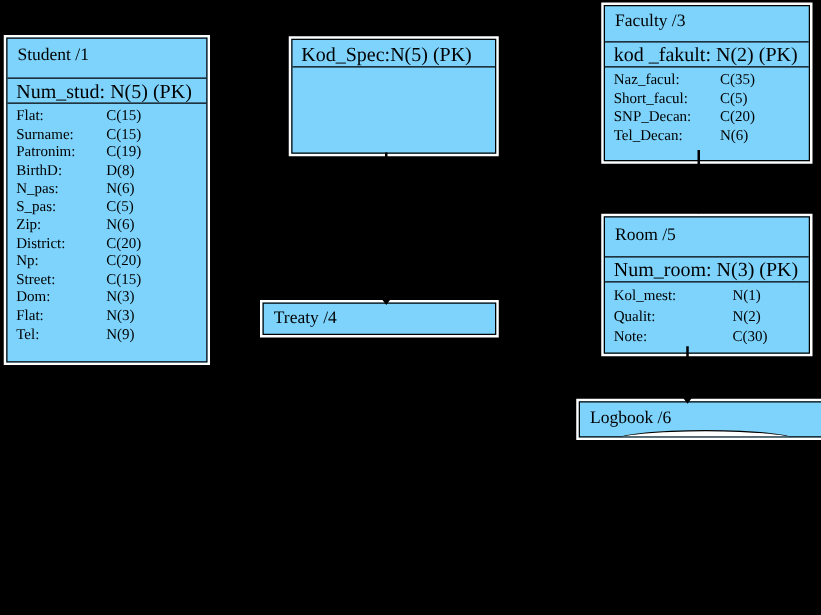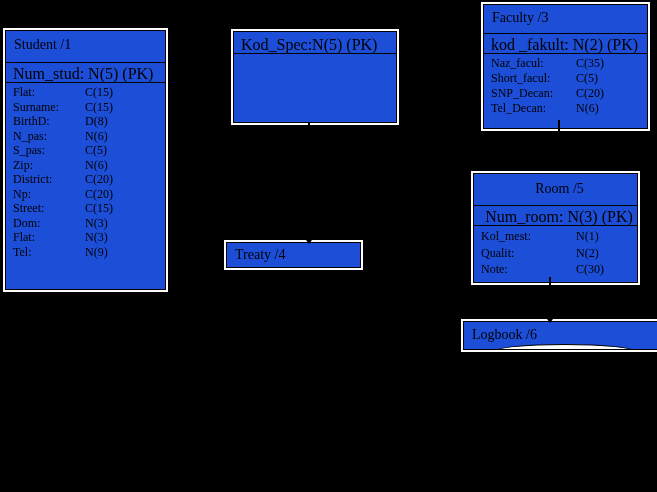--- a/index.html
+++ b/index.html
@@ -7,21 +7,21 @@
     position: relative;
     width: 657px;
     height: 492px;
     background: #000;
     overflow: hidden;
     font-family: "Liberation Serif", "DejaVu Serif", serif;
     color: #000;
   }
   .box {
     position: absolute;
-    background: #1d4ed8;
+    background: #7dd3fc;
     border: 1px solid #000;
     box-shadow: 0 0 0 2px #fff;
     box-sizing: border-box;
     z-index: 1;
   }
   .box .title {
     font-size: 14px;
     padding: 6px 0 0 8px;
     box-sizing: border-box;
     white-space: pre;
@@ -79,20 +79,21 @@
 <body>
 
 <div id="canvas">
 
   <div class="box" style="left:5px; top:30px; width:161px; height:260px;">
     <div class="title title-underline" style="height:32px;">Student /1</div>
     <div class="pkrow" style="height:20px;">Num_stud: N(5) (PK)</div>
     <div class="fields" style="--rowh:14.55px; --typex:79px; height:206px;">
         <div class="row"><span class="fname">Flat:</span><span class="ftype">C(15)</span></div>
         <div class="row"><span class="fname">Surname:</span><span class="ftype">C(15)</span></div>
+        <div class="row"><span class="fname">Patronim:</span><span class="ftype">C(19)</span></div>
         <div class="row"><span class="fname">BirthD:</span><span class="ftype">D(8)</span></div>
         <div class="row"><span class="fname">N_pas:</span><span class="ftype">N(6)</span></div>
         <div class="row"><span class="fname">S_pas:</span><span class="ftype">C(5)</span></div>
         <div class="row"><span class="fname">Zip:</span><span class="ftype">N(6)</span></div>
         <div class="row"><span class="fname">District:</span><span class="ftype">C(20)</span></div>
         <div class="row"><span class="fname">Np:</span><span class="ftype">C(20)</span></div>
         <div class="row"><span class="fname">Street:</span><span class="ftype">C(15)</span></div>
         <div class="row"><span class="fname">Dom:</span><span class="ftype">N(3)</span></div>
         <div class="row"><span class="fname">Flat:</span><span class="ftype">N(3)</span></div>
         <div class="row"><span class="fname">Tel:</span><span class="ftype">N(9)</span></div>
@@ -107,25 +108,25 @@
     <div class="title title-underline" style="height:29px; padding-top:5px;">Faculty /3</div>
     <div class="pkrow" style="height:20px;">kod _fakult: N(2) (PK)</div>
     <div class="fields" style="--rowh:15px; --typex:92px; height:74px;">
         <div class="row"><span class="fname">Naz_facul:</span><span class="ftype">C(35)</span></div>
         <div class="row"><span class="fname">Short_facul:</span><span class="ftype">C(5)</span></div>
         <div class="row"><span class="fname">SNP_Decan:</span><span class="ftype">C(20)</span></div>
         <div class="row"><span class="fname">Tel_Decan:</span><span class="ftype">N(6)</span></div>
       </div>
   </div>
 
-  <div class="box" style="left:226px; top:242px; width:135px; height:26px;">
+  <div class="box" style="left:210px; top:242px; width:187px; height:26px;">
     <div class="title" style="height:24px; padding-top:4px;">Treaty /4</div>
   </div>
 
-  <div class="box" style="left:473px; top:173px; width:165px; height:110px;text-align:center;">
+  <div class="box" style="left:483px; top:173px; width:165px; height:110px;">
     <div class="title title-underline" style="height:32px; padding-top:7px;">Room /5</div>
     <div class="pkrow" style="height:20px;">Num_room: N(3) (PK)</div>
     <div class="fields" style="--rowh:16.5px; --typex:102px; height:56px;">
         <div class="row"><span class="fname">Kol_mest:</span><span class="ftype">N(1)</span></div>
         <div class="row"><span class="fname">Qualit:</span><span class="ftype">N(2)</span></div>
         <div class="row"><span class="fname">Note:</span><span class="ftype">C(30)</span></div>
       </div>
   </div>
 
   <div class="box" style="left:463px; top:321px; width:200px; height:29px; overflow:hidden;">

